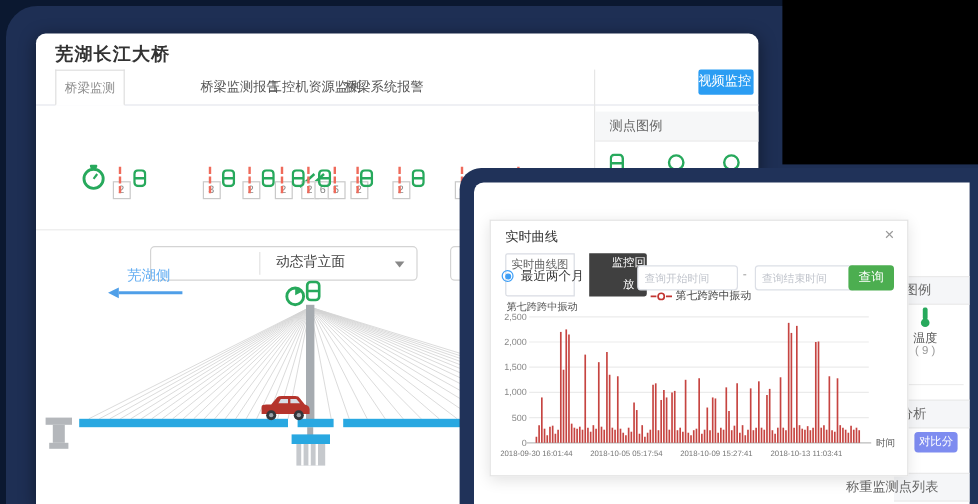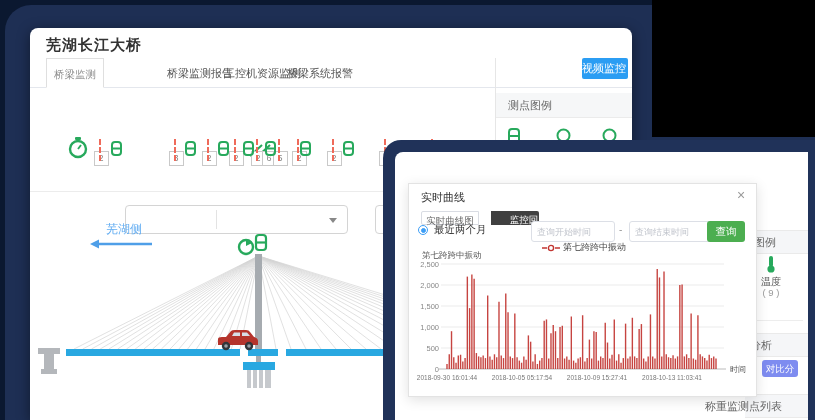--- a/index.html
+++ b/index.html
@@ -42,21 +42,21 @@
   #win2-inner{left:12px;top:12px;width:413px;height:268px;background:#fff;border-radius:8px 0 0 0;overflow:hidden;}
   
   .sliver-band{position:absolute;left:350px;width:63px;height:22px;background:#f5f6f8;
       border-top:1px solid #eaeaea;border-bottom:1px solid #eaeaea;overflow:visible;}
   .sliver-band span{position:absolute;font-size:11px;color:#666;line-height:22px;white-space:nowrap;}
   
   #dialog{left:13px;top:31px;width:349px;height:214px;background:#fff;border:1px solid #e3e3e3;
       box-shadow:0 3px 12px rgba(0,0,0,.12);box-sizing:border-box;}
   #dlg-title{left:12px;top:6px;font-size:11px;color:#333;}
   #dlg-close{left:328px;top:3px;font-size:14px;color:#999;cursor:pointer;}
-  .dlg-tab{position:absolute;top:27px;height:14px;line-height:18px;text-align:center;font-size:9.5px;box-sizing:border-box;cursor:pointer;}
+  .dlg-tab{position:absolute;top:27px;height:36px;line-height:18px;text-align:center;font-size:9.5px;box-sizing:border-box;cursor:pointer;}
   #dlg-tab1{left:12px;width:58px;color:#666;border:1px solid #d9dce3;border-radius:2px 0 0 2px;background:#fff;}
   #dlg-tab2{left:82px;width:48px;color:#fff;background:#404040;border-radius:0 2px 2px 0;padding-left:18px;}
   #radio-outer{left:9px;top:41px;width:10px;height:10px;border:1.5px solid #3d9ef6;border-radius:50%;box-sizing:border-box;cursor:pointer;}
   #radio-dot{left:2px;top:2px;width:3px;height:3px;border:1px solid #3d9ef6;background:#3d9ef6;border-radius:50%;}
   #radio-label{left:25px;top:39px;font-size:10.5px;color:#333;}
   .dlg-input{position:absolute;top:37px;width:84px;height:21px;border:1px solid #dcdfe6;border-radius:3px;
       box-sizing:border-box;font-size:9px;color:#606266;padding:0 5px;font-family:inherit;}
   .dlg-input::placeholder{color:#c0c4cc;}
   #inp1{left:122px;} #inp2{left:220px;}
   #inp-sep{left:210px;top:40px;font-size:10px;color:#999;}
@@ -166,20 +166,21 @@
     </svg>
     <svg class="abs" style="left:526px;top:100px" width="15" height="15" viewBox="0 0 15 15">
       <circle cx="7.5" cy="7.5" r="6" fill="none" stroke="#27a95c" stroke-width="2"></circle>
     </svg>
     <svg class="abs" style="left:572px;top:100px" width="15" height="15" viewBox="0 0 15 15">
       <circle cx="7.5" cy="7.5" r="6" fill="none" stroke="#27a95c" stroke-width="2"></circle>
     </svg>
 
     <div class="abs" id="sect-group">
       <span class="abs" id="sect-sep"></span>
+      <span class="abs" id="sect-value">动态背立面</span>
       <span class="abs" id="sect-caret"></span>
     </div>
     <div class="abs" id="zoom-btn">放大截面</div>
 
     <div class="abs" id="side-label">芜湖侧</div>
     <svg class="abs" style="left:60px;top:210px" width="64" height="12" viewBox="0 0 64 12">
       <line x1="62" y1="6" x2="9" y2="6" stroke="#4f9fe8" stroke-width="2.4"></line>
       <polygon points="9,1.5 0,6 9,10.5" fill="#4f9fe8"></polygon>
     </svg>
 

